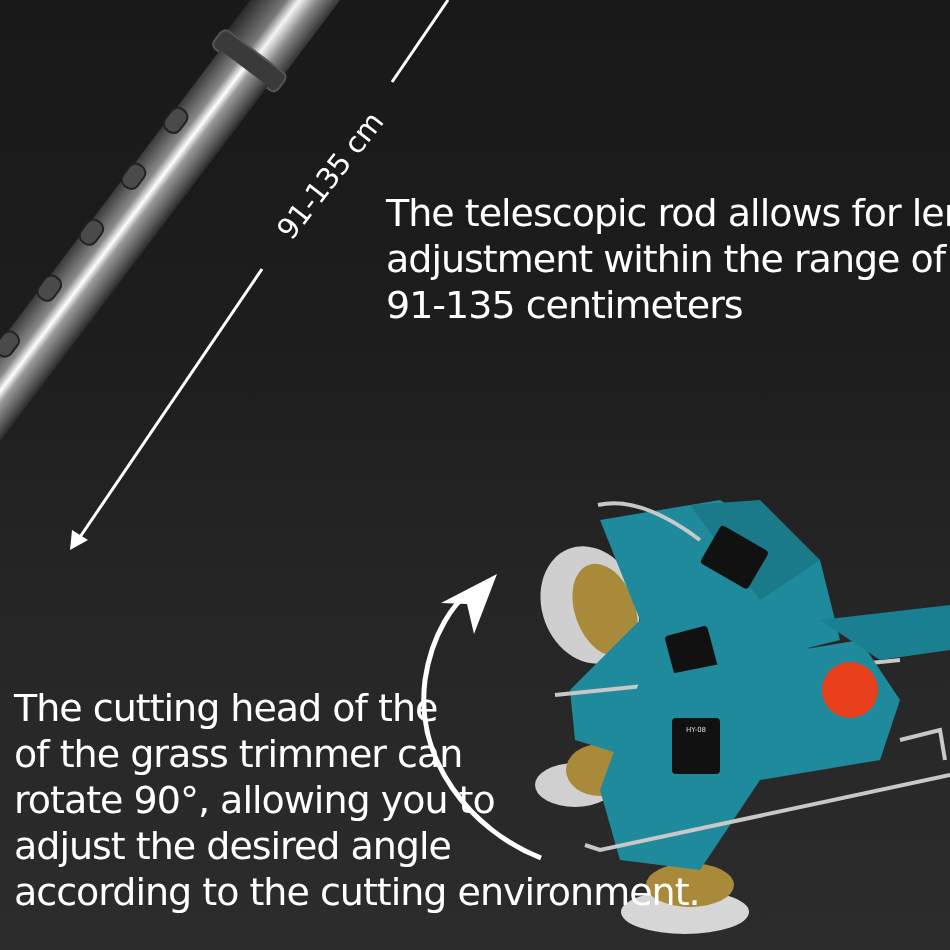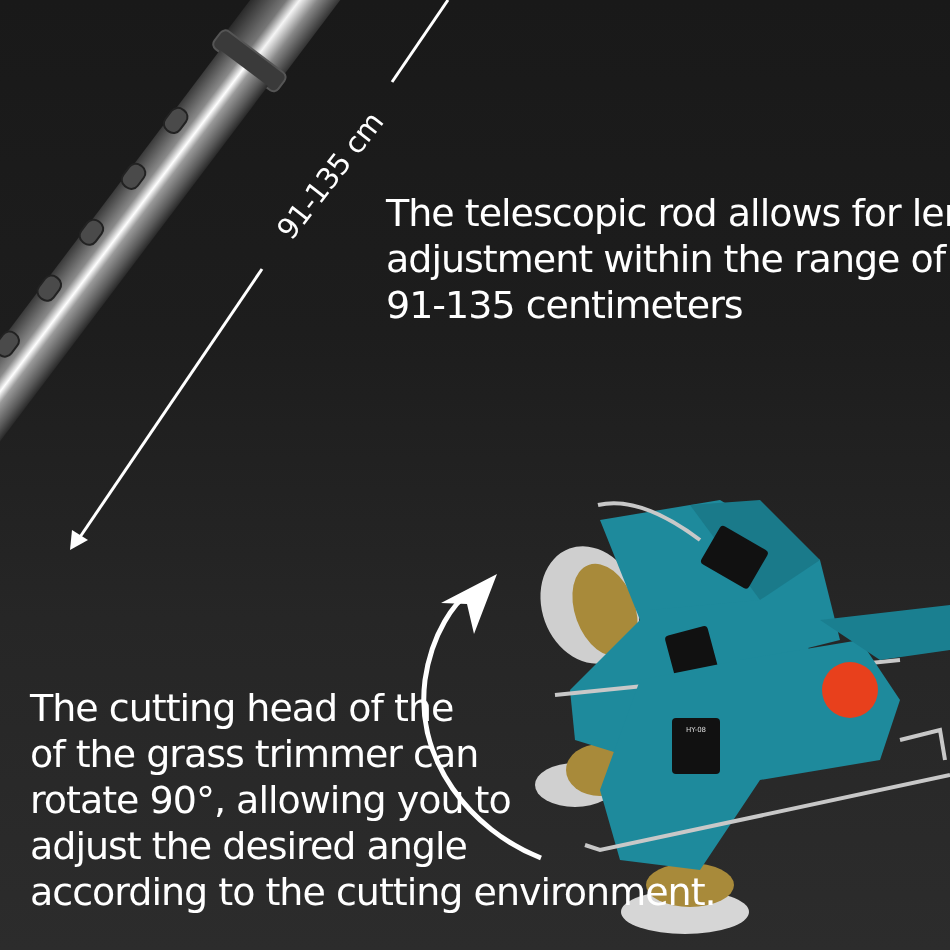--- a/index.html
+++ b/index.html
@@ -8,21 +8,21 @@
     background: linear-gradient(180deg, #191919 0%, #1d1d1d 35%, #262626 65%, #2c2c2c 100%);
     font-family: "DejaVu Sans", "Liberation Sans", sans-serif;
     color:#ffffff;
   }
   .layer { position:absolute; left:0; top:0; width:950px; height:950px; }
   .caption {
     position:absolute; color:#ffffff; font-size:38px; line-height:46px;
     letter-spacing:-1px; white-space:pre; font-weight:normal;
   }
   .caption-top { left:386px; top:190px; }
-  .caption-bottom { left:30px; top:685px; }
+  .caption-bottom { left:14px; top:685px; }
   .dim-label {
     position:absolute; left:330px; top:185px; font-size:29px; color:#fff;
     transform-origin:left top; transform: translate(-60px,40px) rotate(-52deg);
     white-space:nowrap; letter-spacing:-0.5px;
   }
 </style>
 </head>
 <body>
 
 <svg class="layer" viewBox="0 0 950 950">

